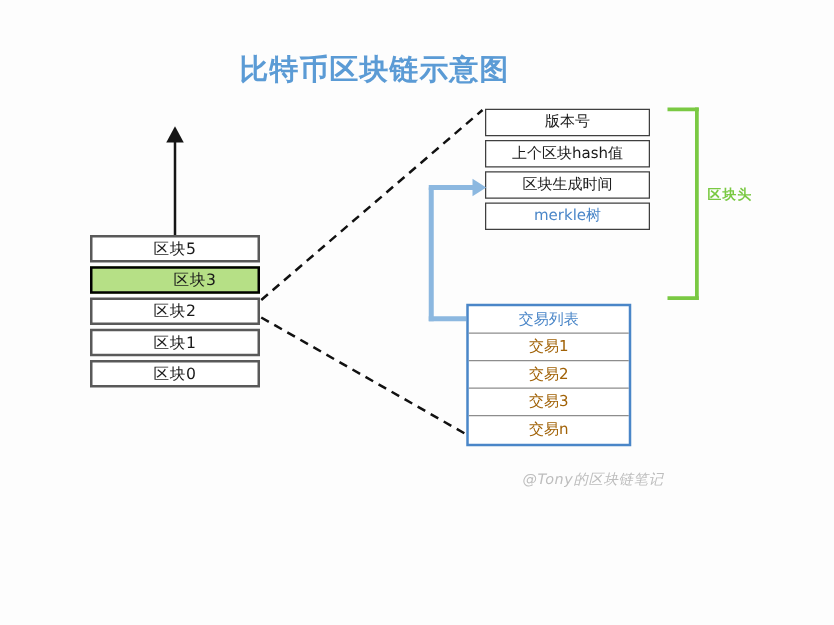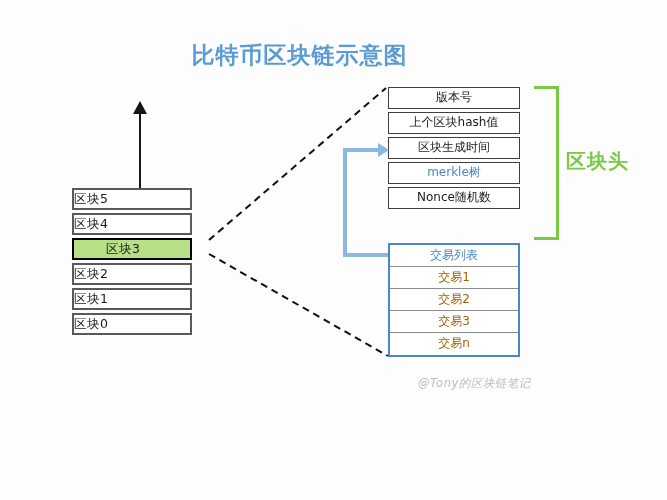--- a/index.html
+++ b/index.html
@@ -35,28 +35,29 @@
 
   
   .chain {
     position: absolute;
     left: 72px;
     top: 188px;
     width: 136px;
   }
   .chain-block {
     box-sizing: border-box;
-    width: 120px;
+    width: 136px;
     height: 22px;
     margin-bottom: 3px;
     border: 2px solid #595959;
     background: #ffffff;
     color: #1a1a1a;
     font-size: 12.5px;
     line-height: 18px;
+    text-align: center;
     letter-spacing: 0.5px;
   }
   .chain-block.highlight {
     border: 2px solid #000000;
     background: #b6e086;
     padding-left: 32px;
   }
 
   
   .up-arrow-shaft {
@@ -97,21 +98,21 @@
     line-height: 19px;
     text-align: center;
   }
   .header-row.merkle {
     color: #4a86c8;
   }
 
   
   .tx-table {
     position: absolute;
-    left: 388px;
+    left: 373px;
     top: 243px;
     width: 132px;
     box-sizing: border-box;
     border: 2px solid #4a86c8;
     background: #ffffff;
   }
   .tx-row {
     box-sizing: border-box;
     width: 100%;
     height: 22px;
@@ -137,21 +138,21 @@
     height: 148px;
     border-top: 3px solid #7ac943;
     border-right: 3px solid #7ac943;
     border-bottom: 3px solid #7ac943;
     border-left: none;
   }
   .bracket-label {
     position: absolute;
     left: 566px;
     top: 148px;
-    font-size: 20px;
+    font-size: 11px;
     font-weight: bold;
     color: #7ac943;
     letter-spacing: 1px;
   }
 
   
   .blue-v {
     position: absolute;
     left: 343px;
     top: 150px;
@@ -213,33 +214,31 @@
   <svg class="fanline" width="667" height="500" style="left:0;top:0;">
     <line x1="209" y1="240" x2="386" y2="88" stroke="#111111" stroke-width="2" stroke-dasharray="7,5"></line>
     <line x1="209" y1="254" x2="388" y2="356" stroke="#111111" stroke-width="2" stroke-dasharray="7,5"></line>
   </svg>
 
   <div class="up-arrow-head"></div>
   <div class="up-arrow-shaft"></div>
 
   <div class="chain">
     <div class="chain-block">区块5</div>
-    <div class="chain-block">区块4</div>
     <div class="chain-block highlight">区块3</div>
     <div class="chain-block">区块2</div>
     <div class="chain-block">区块1</div>
     <div class="chain-block">区块0</div>
   </div>
 
   <div class="header-table">
     <div class="header-row">版本号</div>
     <div class="header-row">上个区块hash值</div>
     <div class="header-row">区块生成时间</div>
     <div class="header-row merkle">merkle树</div>
-    <div class="header-row">Nonce随机数</div>
   </div>
 
   <div class="bracket"></div>
   <div class="bracket-label">区块头</div>
 
   <div class="blue-h-bottom"></div>
   <div class="blue-v"></div>
   <div class="blue-h-top"></div>
   <div class="blue-arrow-head"></div>
 

